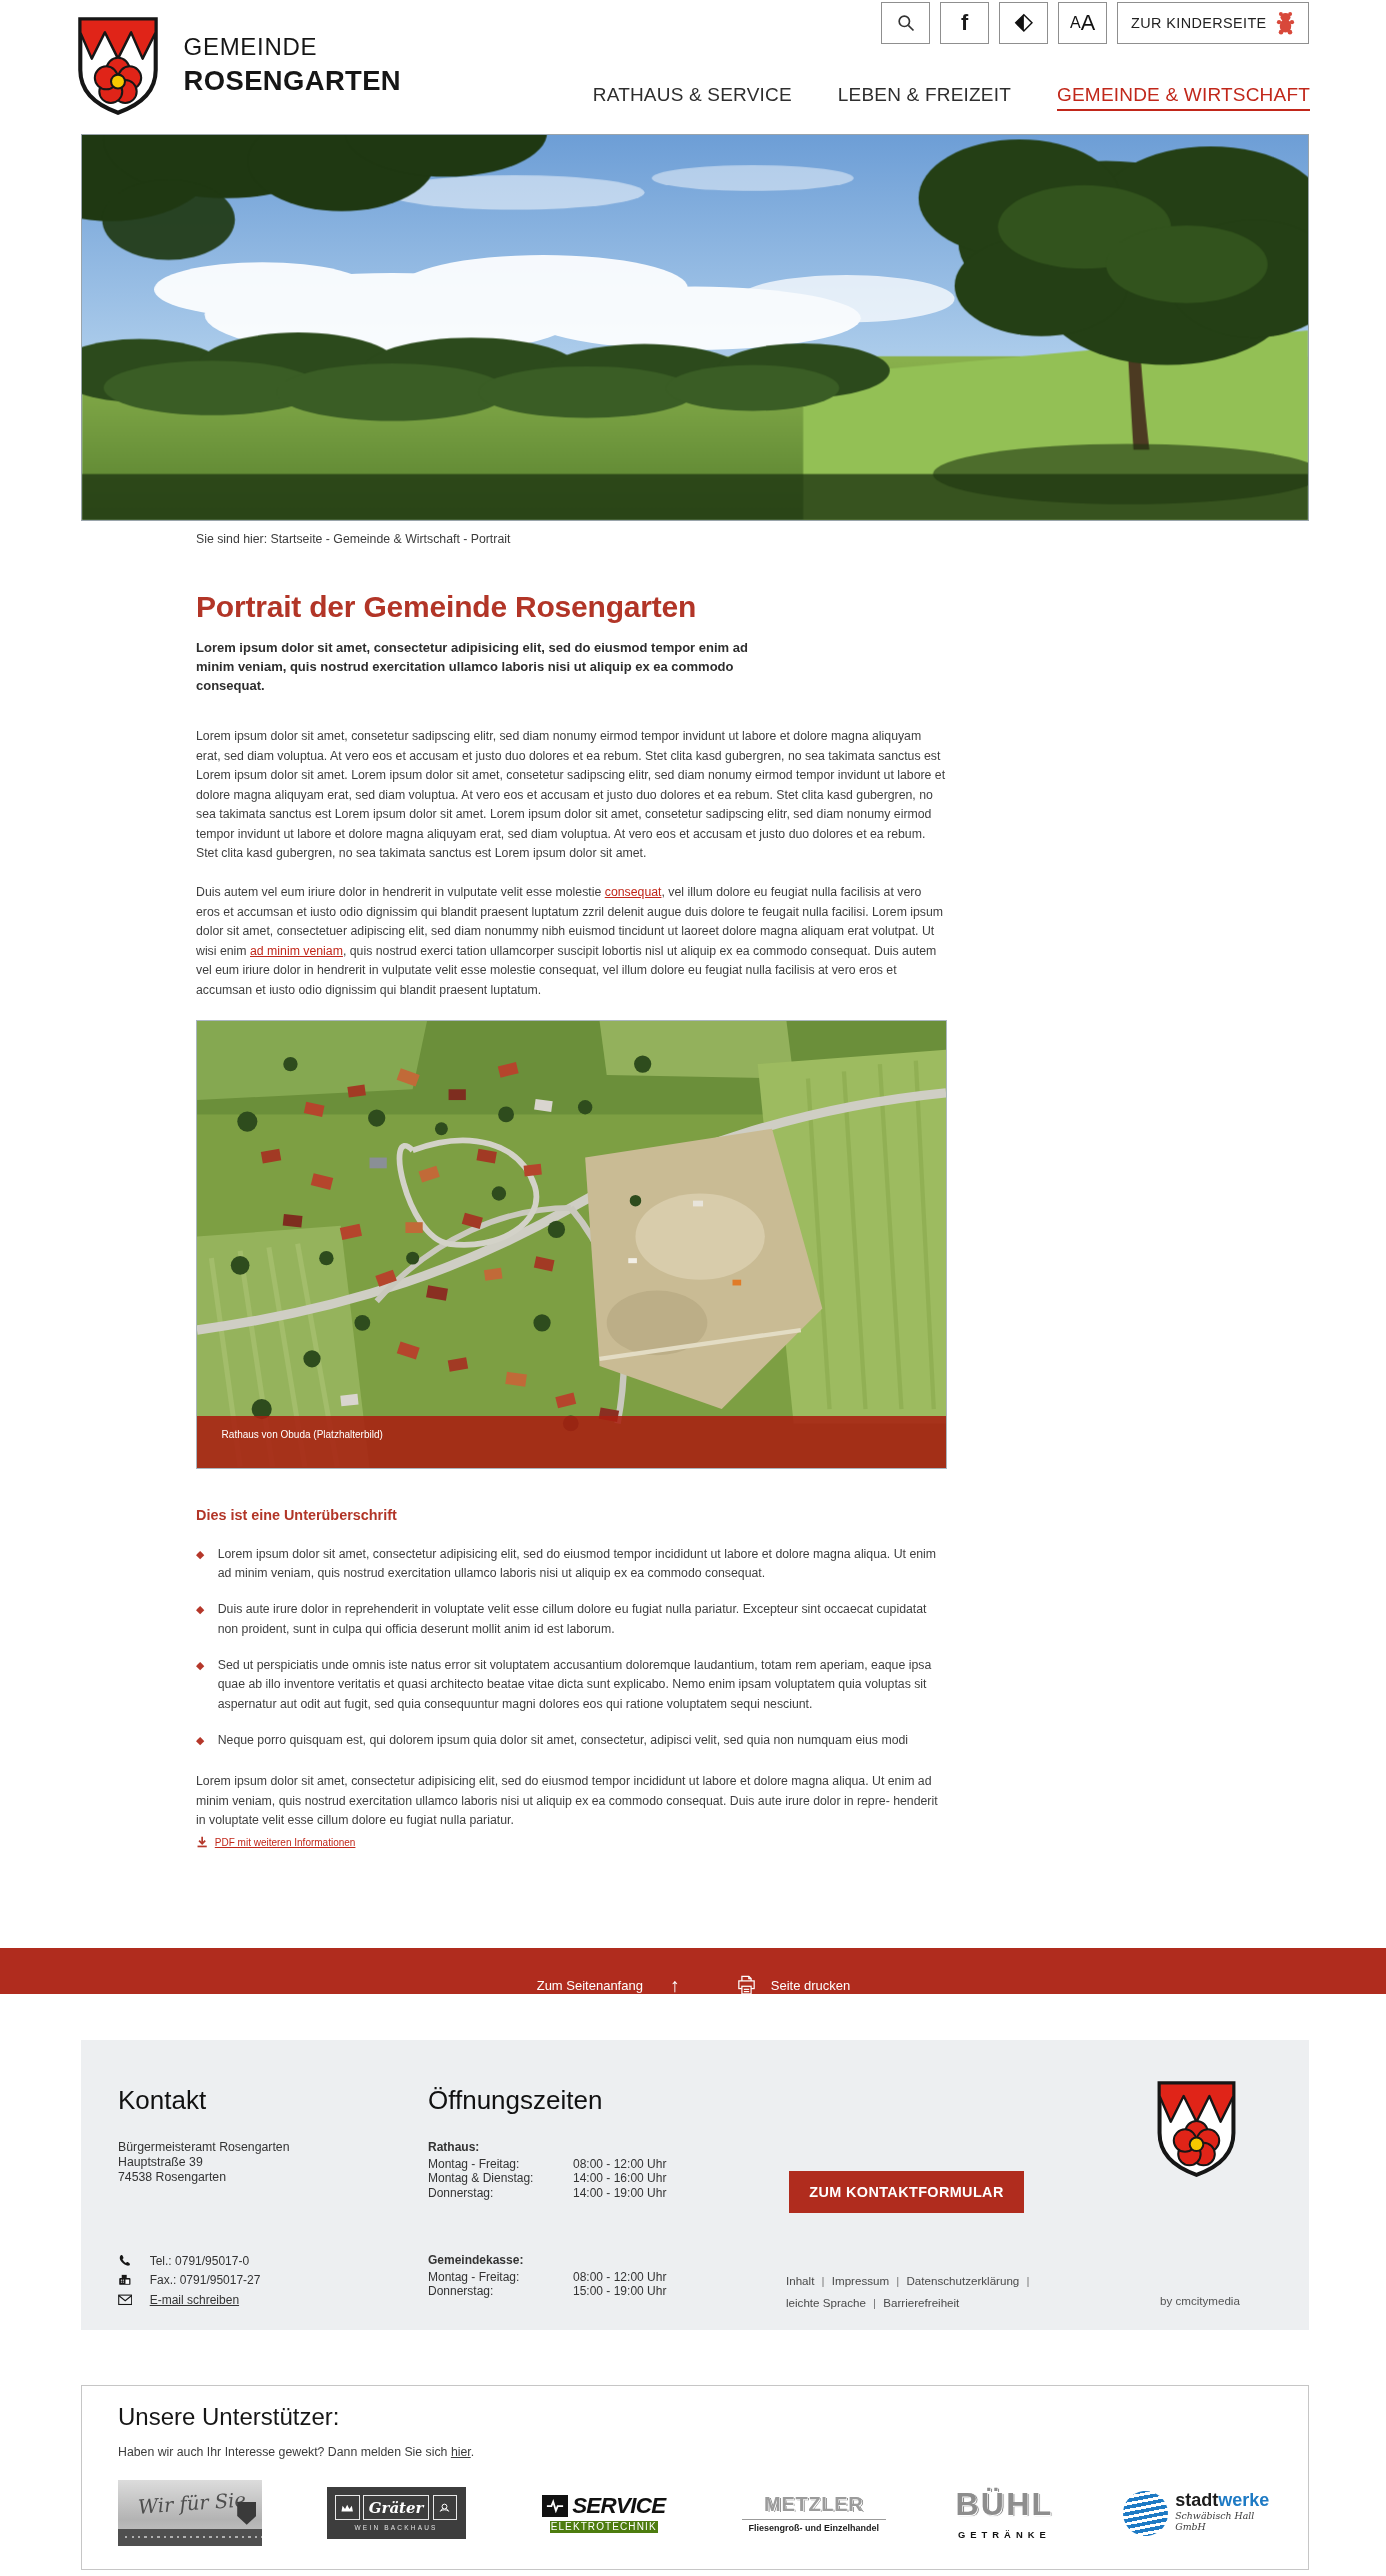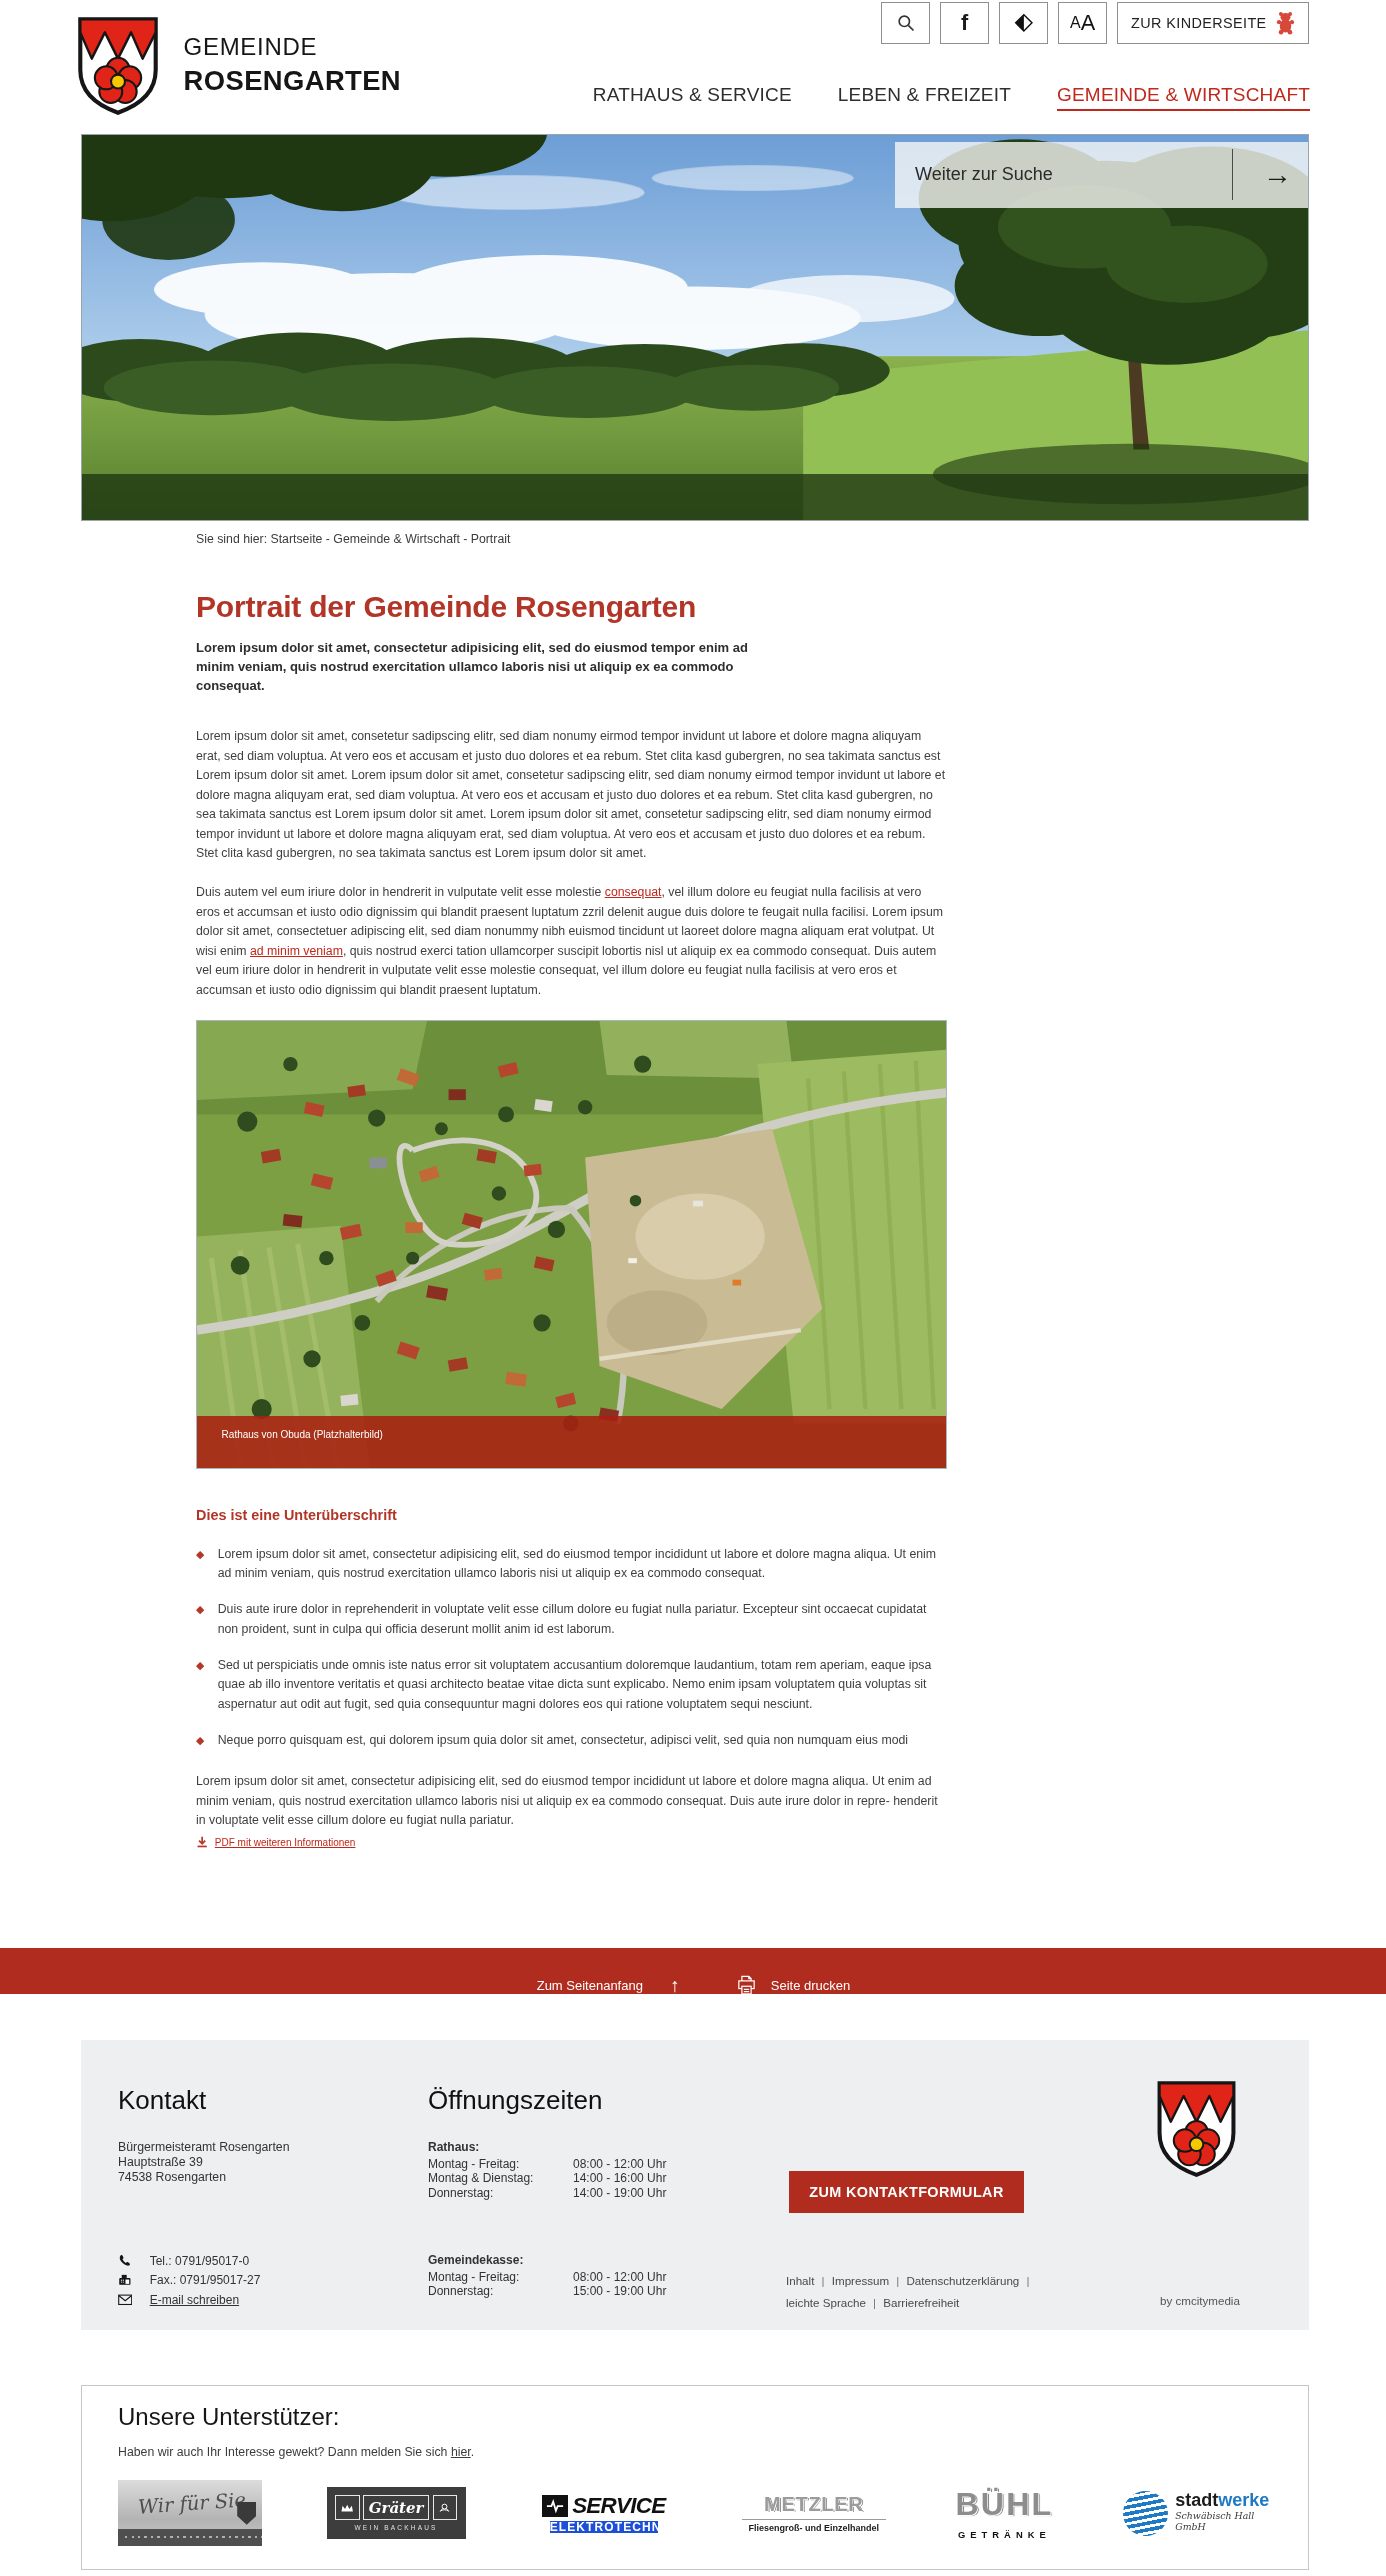--- a/index.html
+++ b/index.html
@@ -100,21 +100,21 @@
   .graeter-boxes { display:flex; gap:3.6px; align-items:center; }
   .gbox { border:0.7px solid #e8e8e8; height:24.6px; display:flex; align-items:center; justify-content:center; }
   .gbox.small { width:24.6px; }
   .gbox.wide { width:66px; color:#fff; font-family:"DejaVu Serif", serif; font-style:italic; font-weight:700; font-size:15px; }
   .graeter-sub { color:#e0e0e0; font-size:6.5px; letter-spacing:2.2px; }
 
   .logo-lorenz { width:147px; display:flex; flex-direction:column; align-items:center; gap:2.2px; }
   .lorenz-top { display:flex; align-items:center; gap:4.3px; }
   .lorenz-pulse { width:26px; height:21.7px; background:#111; display:flex; align-items:center; justify-content:center; }
   .lorenz-word { font-size:22.4px; font-weight:900; font-style:italic; color:#111; letter-spacing:-0.7px; }
-  .lorenz-bar { width:108px; height:12.3px; background:#1d4ed8; color:#fff; font-size:12px; font-weight:700; letter-spacing:1.1px; text-align:center; line-height:12.3px; }
+  .lorenz-bar { width:108px; height:12.3px; background:#4d7c0f; color:#fff; font-size:10px; font-weight:400; letter-spacing:1.1px; text-align:center; line-height:12.3px; }
 
   .logo-metzler { width:144px; text-align:center; }
   .metzler-word { font-size:20px; font-weight:700; color:#9b9b9b; letter-spacing:0.7px; text-shadow:0.7px 0.7px 0 #fff, 1.4px 1.4px 0 #6f6f6f; }
   .metzler-sub { margin-top:2.9px; font-size:9px; font-weight:700; color:#1c1c1c; border-top:1.4px solid #9b9b9b; padding-top:2.2px; }
 
   .logo-buehl { width:108px; text-align:center; }
   .buehl-word { font-size:32px; font-weight:700; color:#8d8d8d; letter-spacing:2.2px; text-shadow:0.7px 0.7px 0 #fff, 1.4px 1.4px 0.7px #5e5e5e; }
   .buehl-sub { margin-top:5.8px; font-size:9.4px; font-weight:700; letter-spacing:5px; color:#111; }
 
   .logo-stadtwerke { width:156px; display:flex; gap:7.2px; }
@@ -257,25 +257,20 @@
         <ellipse cx="1330" cy="210" rx="120" ry="70"></ellipse>
           <ellipse cx="1625" cy="200" rx="120" ry="82"></ellipse>
       </g>
       <g fill="#35571f" opacity="0.85">
         <ellipse cx="1390" cy="128" rx="120" ry="58"></ellipse>
           <ellipse cx="1532" cy="180" rx="112" ry="54"></ellipse>
       </g>
       <rect y="472" width="1700" height="64" fill="#1e3511" opacity="0.78"></rect>
       <ellipse cx="1450" cy="472" rx="270" ry="42" fill="#1e3511" opacity="0.6"></ellipse>
     </svg>
-    <div class="hero-search">
-      <span class="hero-search-label">Weiter zur Suche</span>
-      <span class="hero-search-divider"></span>
-      <span class="hero-search-arrow">→</span>
-    </div>
   </div>
 
   <div class="breadcrumb">Sie sind hier: Startseite - Gemeinde &amp; Wirtschaft - Portrait</div>
 
   <article class="article">
     <h1>Portrait der Gemeinde Rosengarten</h1>
     <p class="lead">Lorem ipsum dolor sit amet, consectetur adipisicing elit, sed do eiusmod tempor enim ad minim veniam, quis nostrud exercitation ullamco laboris nisi ut aliquip ex ea commodo consequat.</p>
     <p class="body">Lorem ipsum dolor sit amet, consetetur sadipscing elitr, sed diam nonumy eirmod tempor invidunt ut labore et dolore magna aliquyam erat, sed diam voluptua. At vero eos et accusam et justo duo dolores et ea rebum. Stet clita kasd gubergren, no sea takimata sanctus est Lorem ipsum dolor sit amet. Lorem ipsum dolor sit amet, consetetur sadipscing elitr, sed diam nonumy eirmod tempor invidunt ut labore et dolore magna aliquyam erat, sed diam voluptua. At vero eos et accusam et justo duo dolores et ea rebum. Stet clita kasd gubergren, no sea takimata sanctus est Lorem ipsum dolor sit amet. Lorem ipsum dolor sit amet, consetetur sadipscing elitr, sed diam nonumy eirmod tempor invidunt ut labore et dolore magna aliquyam erat, sed diam voluptua. At vero eos et accusam et justo duo dolores et ea rebum. Stet clita kasd gubergren, no sea takimata sanctus est Lorem ipsum dolor sit amet.</p>
     <p class="body"><span>Duis autem vel eum iriure dolor in hendrerit in vulputate velit esse molestie </span><a class="inline-link">consequat</a><span>, vel illum dolore eu feugiat nulla facilisis at vero eros et accumsan et iusto odio dignissim qui blandit praesent luptatum zzril delenit augue duis dolore te feugait nulla facilisi. Lorem ipsum dolor sit amet, consectetuer adipiscing elit, sed diam nonummy nibh euismod tincidunt ut laoreet dolore magna aliquam erat volutpat.  Ut wisi enim </span><a class="inline-link">ad minim veniam</a><span>, quis nostrud exerci tation ullamcorper suscipit lobortis nisl ut aliquip ex ea commodo consequat. Duis autem vel eum iriure dolor in hendrerit in vulputate velit esse molestie consequat, vel illum dolore eu feugiat nulla facilisis at vero eros et accumsan et iusto odio dignissim qui blandit praesent luptatum.</span></p>
 

